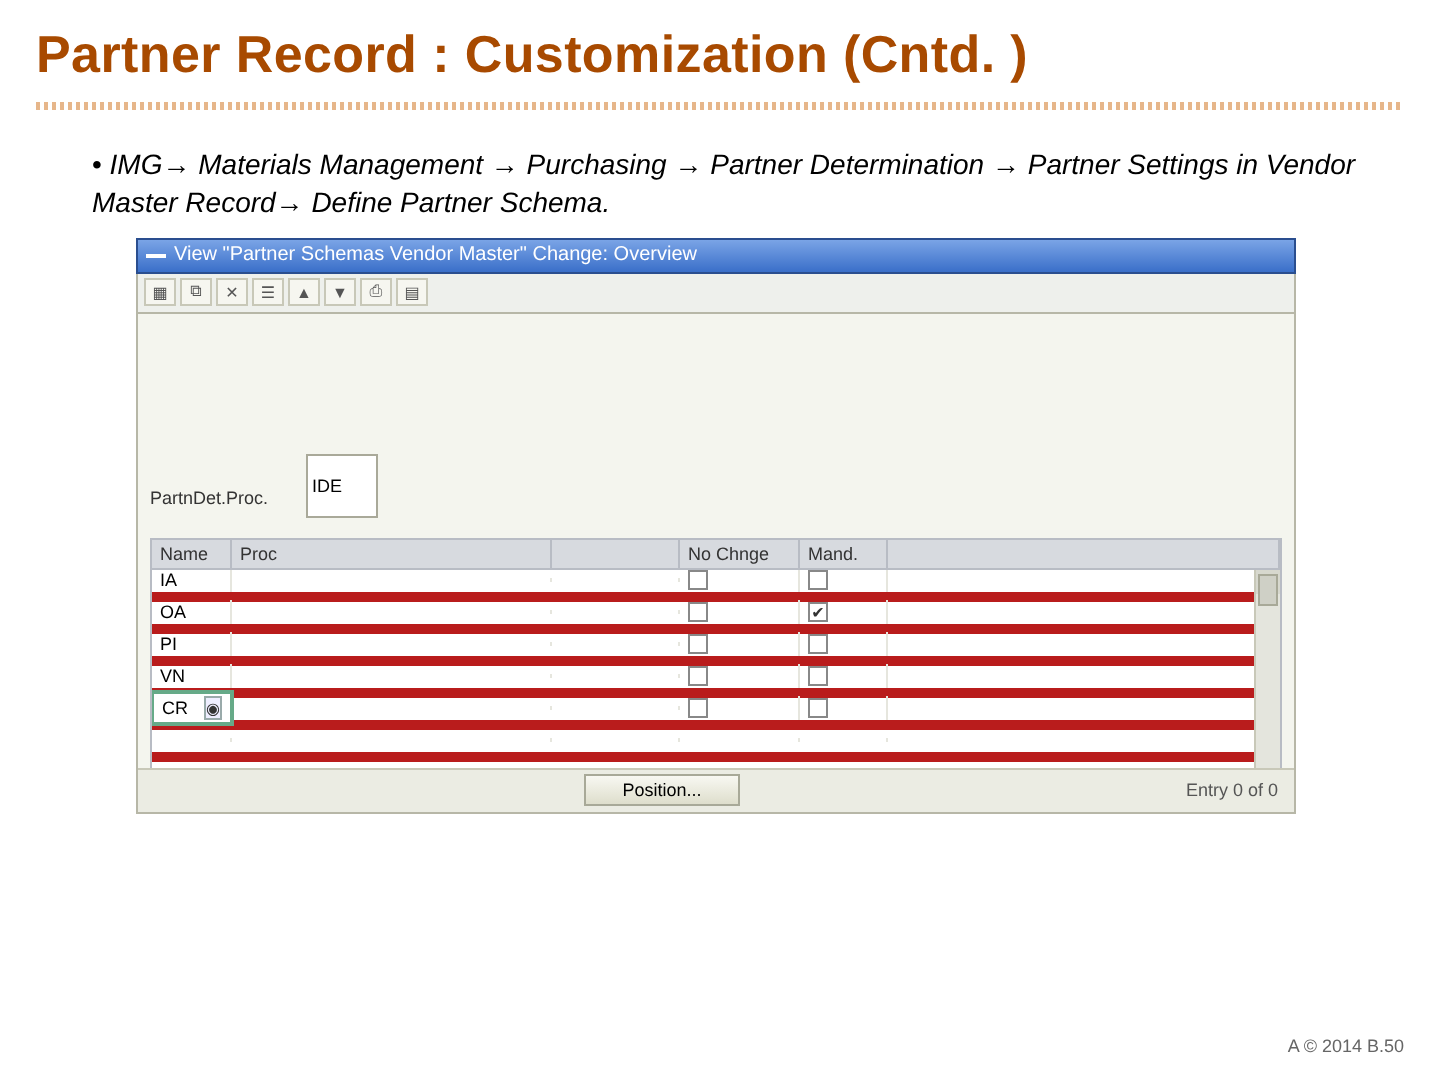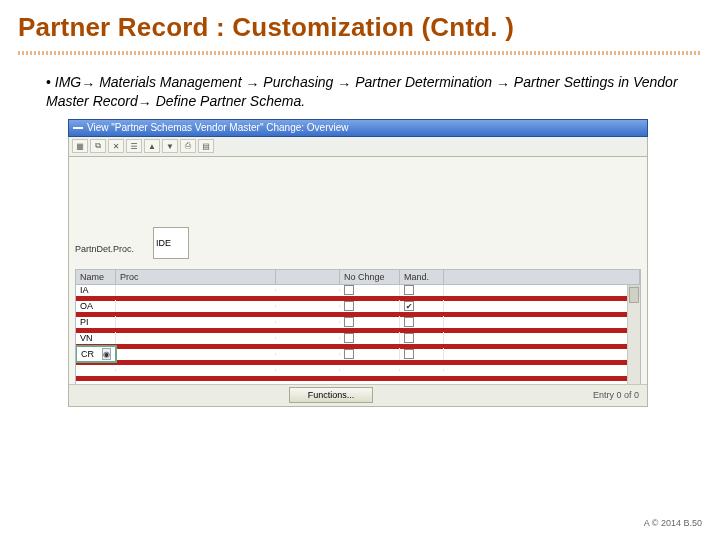--- a/index.html
+++ b/index.html
@@ -182,21 +182,21 @@
           </div>
           <div class="grid-scroll">
             <div class="arup">▲</div>
             <div class="thumb"></div>
             <div class="ardn">▼</div>
           </div>
         </div>
 
         <div class="pos-bar">
           <div class="pos-left">
-            <span class="pos-btn">Functions...</span>
+            <span class="pos-btn">Position...</span>
           </div>
           <span class="pos-entry">Entry 0 of 0</span>
         </div>
       </div>
     </div>
   </div>
 
   <div class="footer">
     <span>A © 2014 B.</span>
     <span>50</span>

